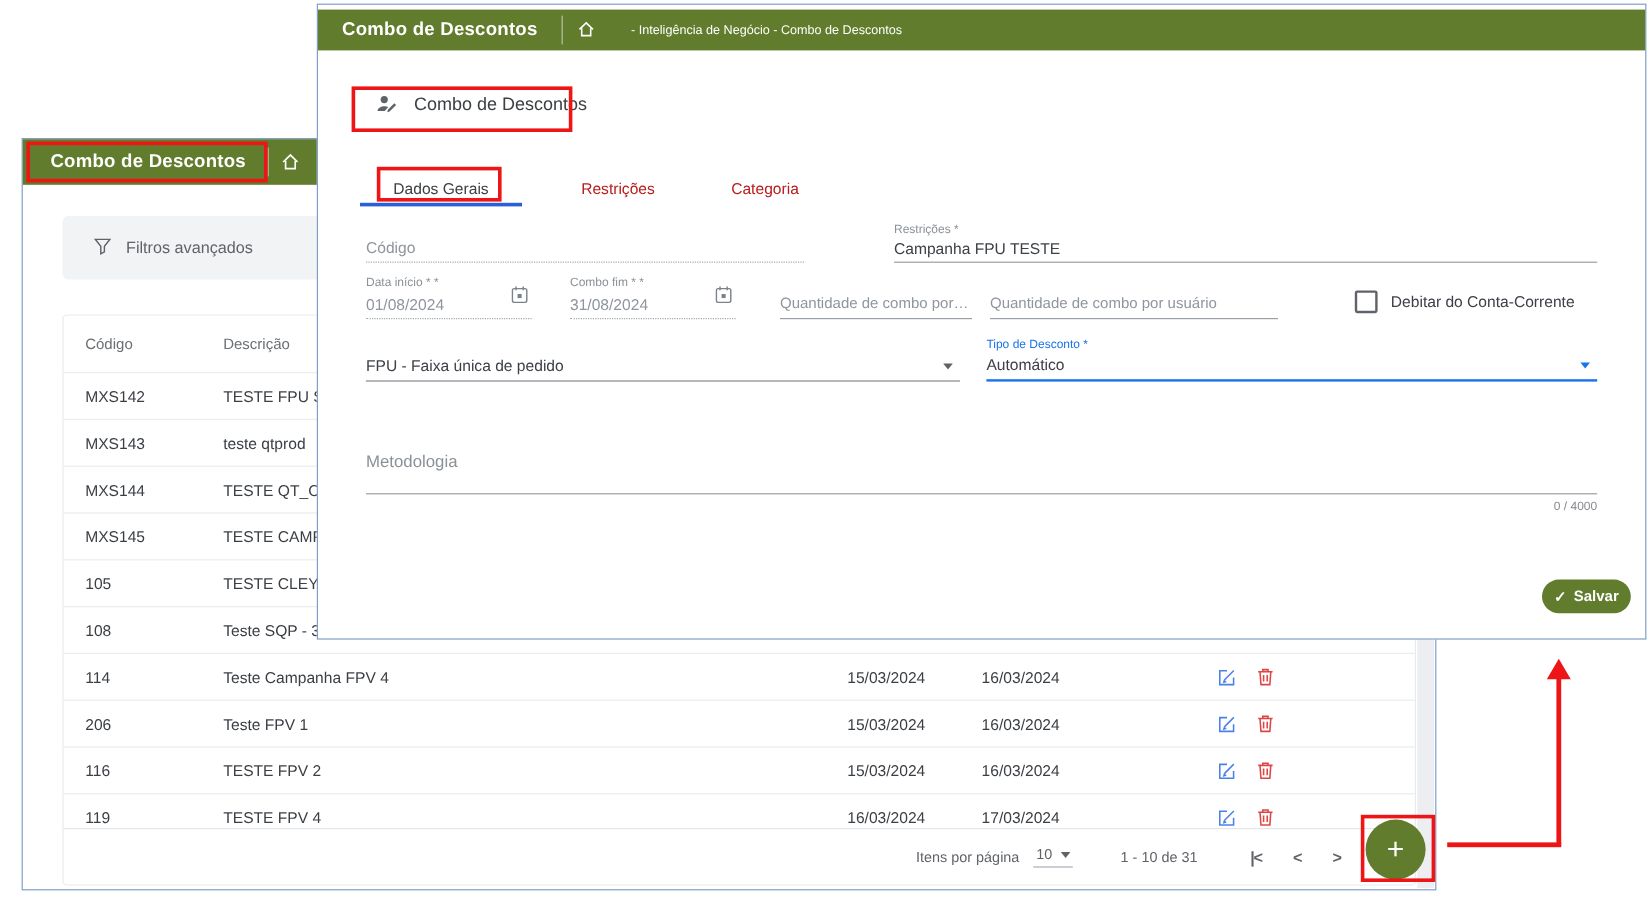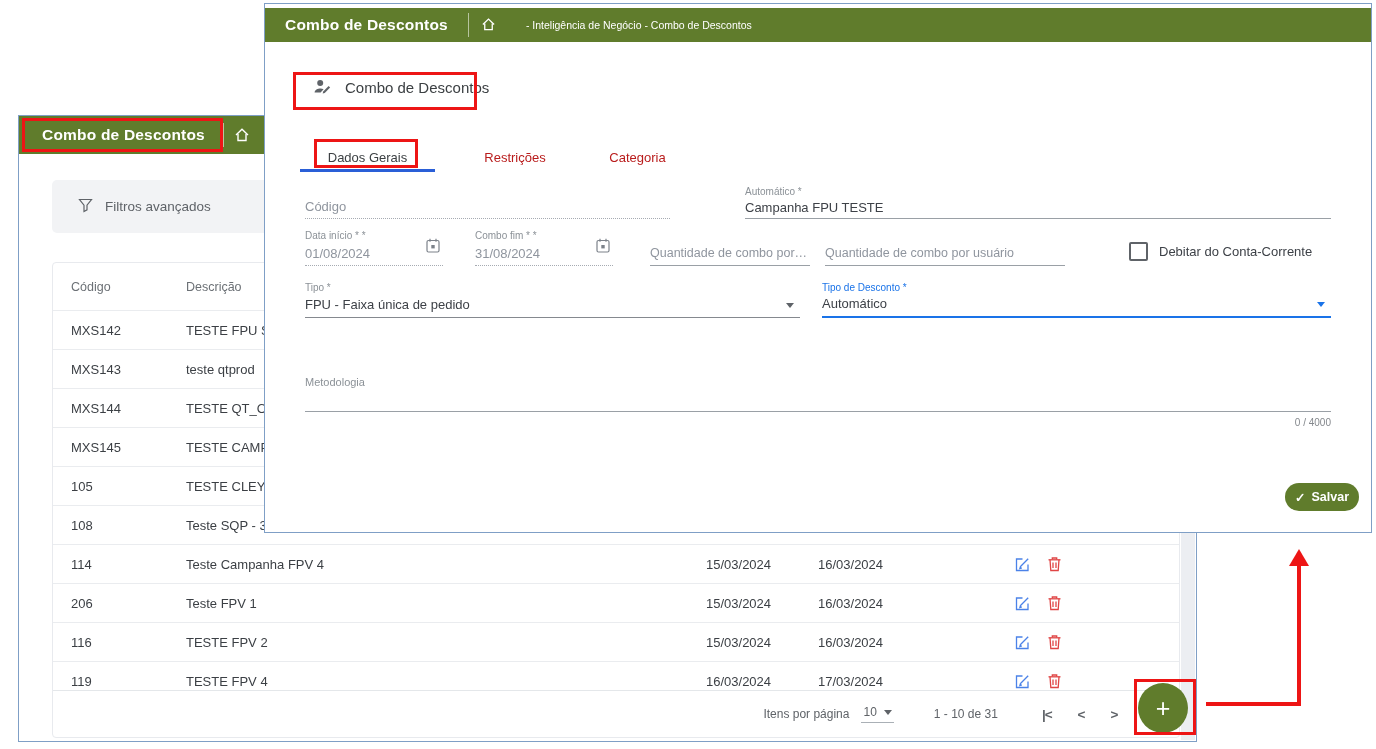--- a/index.html
+++ b/index.html
@@ -292,21 +292,21 @@
     </div>
   <div class="tab" style="left:320px;width:105px;">
       <span>Categoria</span>
     </div>
   <div class="abs" id="tab-underline"></div>
 
   <div class="abs u-dot" style="left:40px;top:182px;width:365px;height:33px;">
     <div class="f-value dis" style="position:absolute;bottom:4px;">Código</div>
   </div>
   <div class="abs u-solid" style="left:480px;top:182px;width:586px;height:33px;">
-    <div class="f-label">Automático *</div>
+    <div class="f-label">Restrições *</div>
     <div class="f-value" style="position:absolute;bottom:3px;">Campanha FPU TESTE</div>
   </div>
 
   <div class="abs u-dot" style="left:40px;top:226px;width:138px;height:36px;">
     <div class="f-label">Data início * *</div>
     <div class="f-value dis" style="position:absolute;bottom:4px;">01/08/2024</div>
     <span class="icon-btn" style="position:absolute;right:0;top:8px;">
       <svg width="14" height="15" viewBox="0 0 14 15" fill="none" stroke="#7c828a" stroke-width="1.2">
         <rect x="1" y="2.5" width="12" height="11.5" rx="1.5"></rect>
           <path d="M4 .8 v3 M10 .8 v3"></path>
@@ -330,33 +330,32 @@
   </div>
   <div class="abs u-solid" style="left:560px;top:226px;width:240px;height:36px;">
     <div class="ph" style="position:absolute;bottom:5px;width:100%;">Quantidade de combo por usuário</div>
   </div>
   <div class="abs" style="left:828px;top:238px;display:flex;align-items:center;gap:11px;margin-left:36px;">
     <span class="cbx"></span>
     <span class="f-value">Debitar do Conta-Corrente</span>
   </div>
 
   <div class="abs u-gray" style="left:40px;top:278px;width:495px;height:36px;">
-    <div class="f-label">Tipo *</div>
     <div class="f-value" style="position:absolute;bottom:5px;">FPU - Faixa única de pedido</div>
     <span class="dd" style="position:absolute;right:6px;bottom:9px;"></span>
   </div>
   <div class="abs u-blue" style="left:557px;top:278px;width:509px;height:36px;">
     <div class="f-label blue">Tipo de Desconto *</div>
     <div class="f-value" style="position:absolute;bottom:5px;">Automático</div>
     <span class="dd blue" style="position:absolute;right:6px;bottom:9px;"></span>
   </div>
 
 
   <div class="abs u-solid" style="left:40px;top:372px;width:1026px;height:36px;">
-    <div class="f-label" style="font-size:11px;">Metodologia</div>
+    <div class="f-label" style="font-size:14px;">Metodologia</div>
   </div>
   <div class="abs" id="counter" style="left:40px;top:413px;width:1026px;text-align:right;">0 / 4000</div>
 
   <button class="abs" id="save-btn">
     <span>✓</span>
     <span>Salvar</span>
   </button>
 </div>
 
 <div class="abs ann" style="left:22px;top:118px;width:201px;height:34px;"></div>

